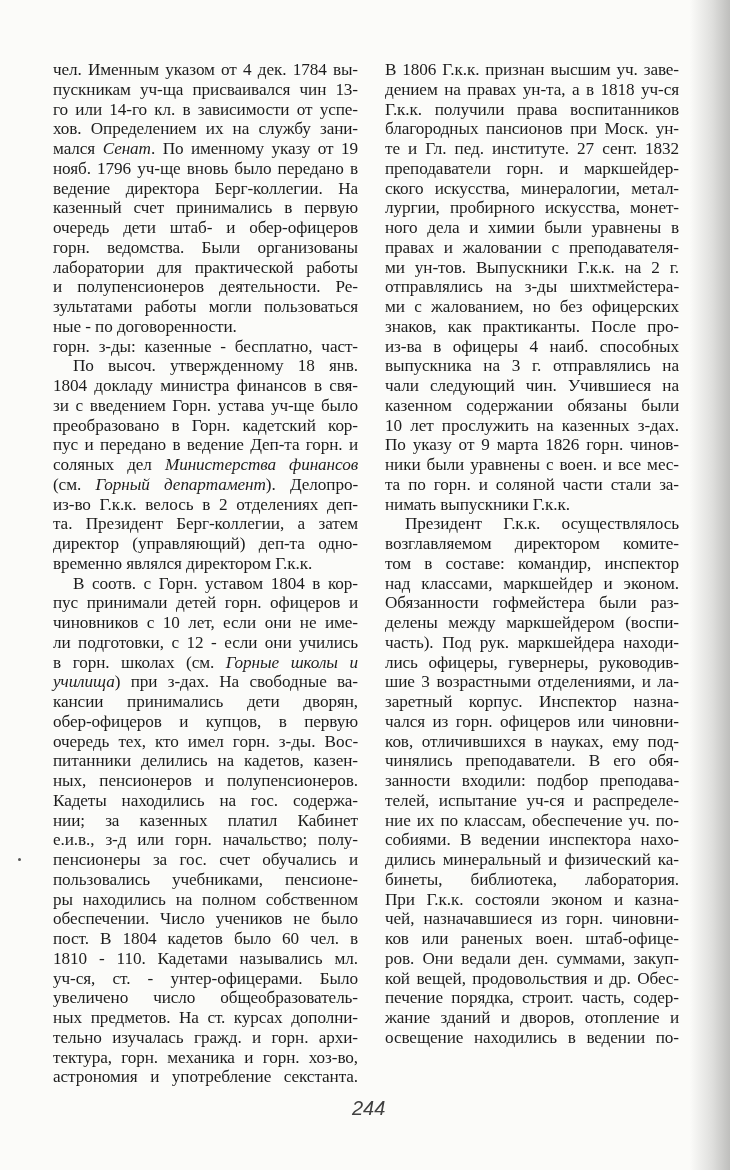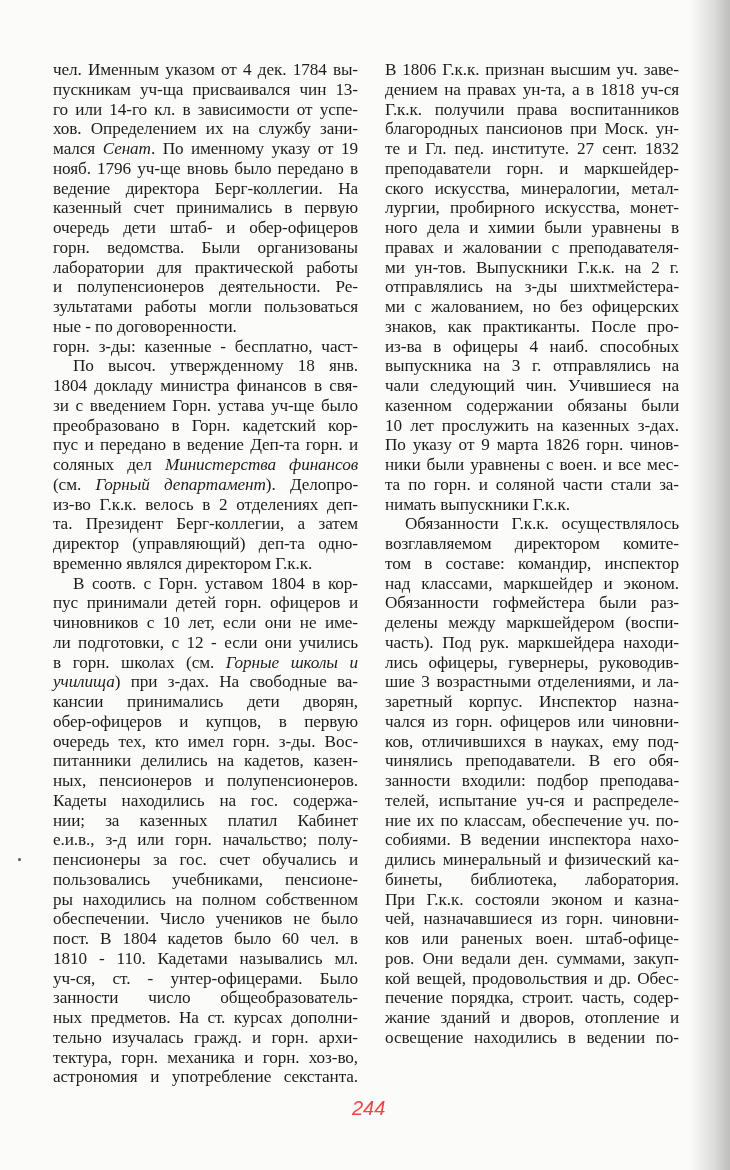--- a/index.html
+++ b/index.html
@@ -23,21 +23,21 @@
   .line {
     display:block; white-space:nowrap; text-align:justify; text-align-last:justify;
     height:19.75px;
   }
   .line.last { text-align-last:left; }
   .line.indent { padding-left:20px; }
   .it { font-style:italic; }
   .page-number {
     position:absolute; left:352px; top:1097px;
     font-family:"Liberation Sans", "DejaVu Sans", sans-serif;
-    font-style:italic; font-size:20px; color:#ef4444;
+    font-style:italic; font-size:20px; color:#404040;
   }
   .speck { position:absolute; left:18px; top:858px; width:3px; height:3px; border-radius:50%; background:#555; }
 </style>
 </head>
 <body>
 
 <div class="edge-shadow"></div>
 <div class="speck"></div>
 
 <div class="col col-left">
@@ -81,21 +81,21 @@
     <span class="line">Кадеты находились на гос. содержа-</span>
     <span class="line">нии; за казенных платил Кабинет</span>
     <span class="line">е.и.в., з-д или горн. начальство; полу-</span>
     <span class="line">пенсионеры за гос. счет обучались и</span>
     <span class="line">пользовались учебниками, пенсионе-</span>
     <span class="line">ры находились на полном собственном</span>
     <span class="line">обеспечении. Число учеников не было</span>
     <span class="line">пост. В 1804 кадетов было 60 чел. в</span>
     <span class="line">1810 - 110. Кадетами назывались мл.</span>
     <span class="line">уч-ся, ст. - унтер-офицерами. Было</span>
-    <span class="line">занности число общеобразователь-</span>
+    <span class="line">увеличено число общеобразователь-</span>
     <span class="line">ных предметов. На ст. курсах дополни-</span>
     <span class="line">тельно изучалась гражд. и горн. архи-</span>
     <span class="line">тектура, горн. механика и горн. хоз-во,</span>
     <span class="line">астрономия и употребление секстанта.</span>
   </div>
 <div class="col col-right">
     <span class="line">В 1806 Г.к.к. признан высшим уч. заве-</span>
     <span class="line">дением на правах ун-та, а в 1818 уч-ся</span>
     <span class="line">Г.к.к. получили права воспитанников</span>
     <span class="line">благородных пансионов при Моск. ун-</span>
@@ -111,21 +111,21 @@
     <span class="line">знаков, как практиканты. После про-</span>
     <span class="line">из-ва в офицеры 4 наиб. способных</span>
     <span class="line">выпускника на 3 г. отправлялись на</span>
     <span class="line">чали следующий чин. Учившиеся на</span>
     <span class="line">казенном содержании обязаны были</span>
     <span class="line">10 лет прослужить на казенных з-дах.</span>
     <span class="line">По указу от 9 марта 1826 горн. чинов-</span>
     <span class="line">ники были уравнены с воен. и все мес-</span>
     <span class="line">та по горн. и соляной части стали за-</span>
     <span class="line last">нимать выпускники Г.к.к.</span>
-    <span class="line indent">Обязанности Г.к.к. осуществлялось</span>
+    <span class="line indent">Президент Г.к.к. осуществлялось</span>
     <span class="line">возглавляемом директором комите-</span>
     <span class="line">том в составе: командир, инспектор</span>
     <span class="line">над классами, маркшейдер и эконом.</span>
     <span class="line">Обязанности гофмейстера были раз-</span>
     <span class="line">делены между маркшейдером (воспи-</span>
     <span class="line">часть). Под рук. маркшейдера находи-</span>
     <span class="line">лись офицеры, гувернеры, руководив-</span>
     <span class="line">шие 3 возрастными отделениями, и ла-</span>
     <span class="line">заретный корпус. Инспектор назна-</span>
     <span class="line">чался из горн. офицеров или чиновни-</span>

